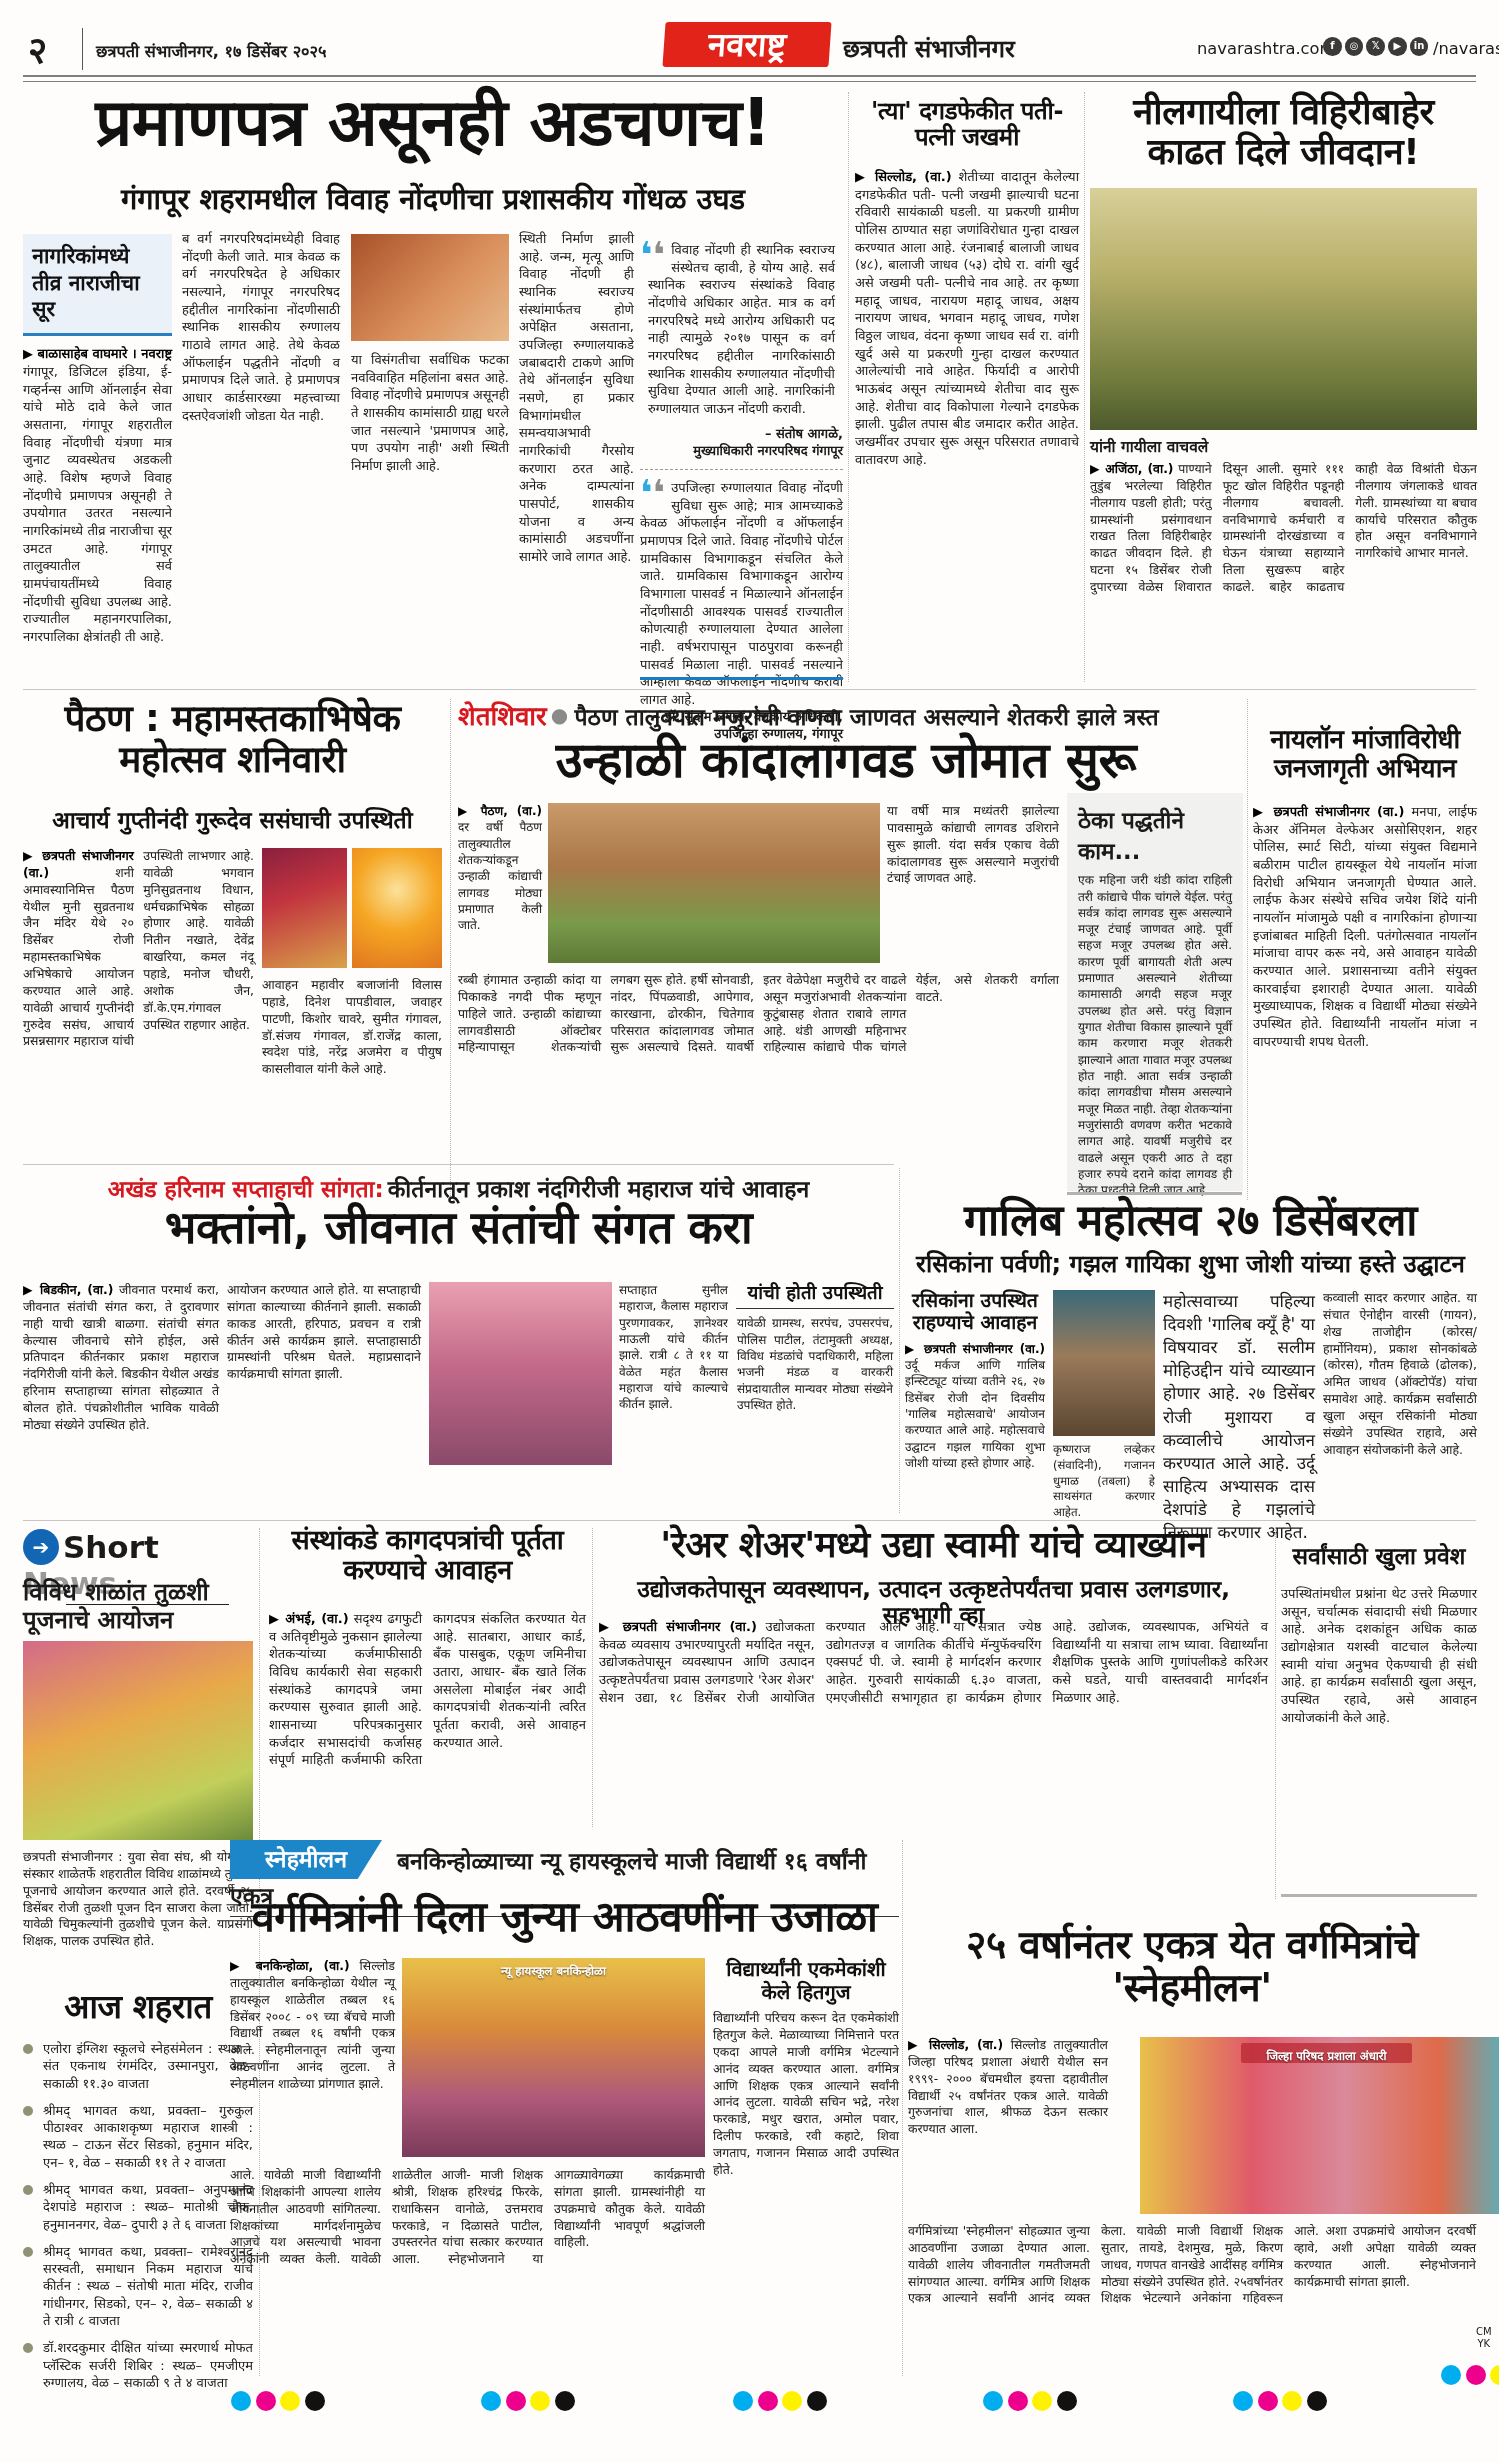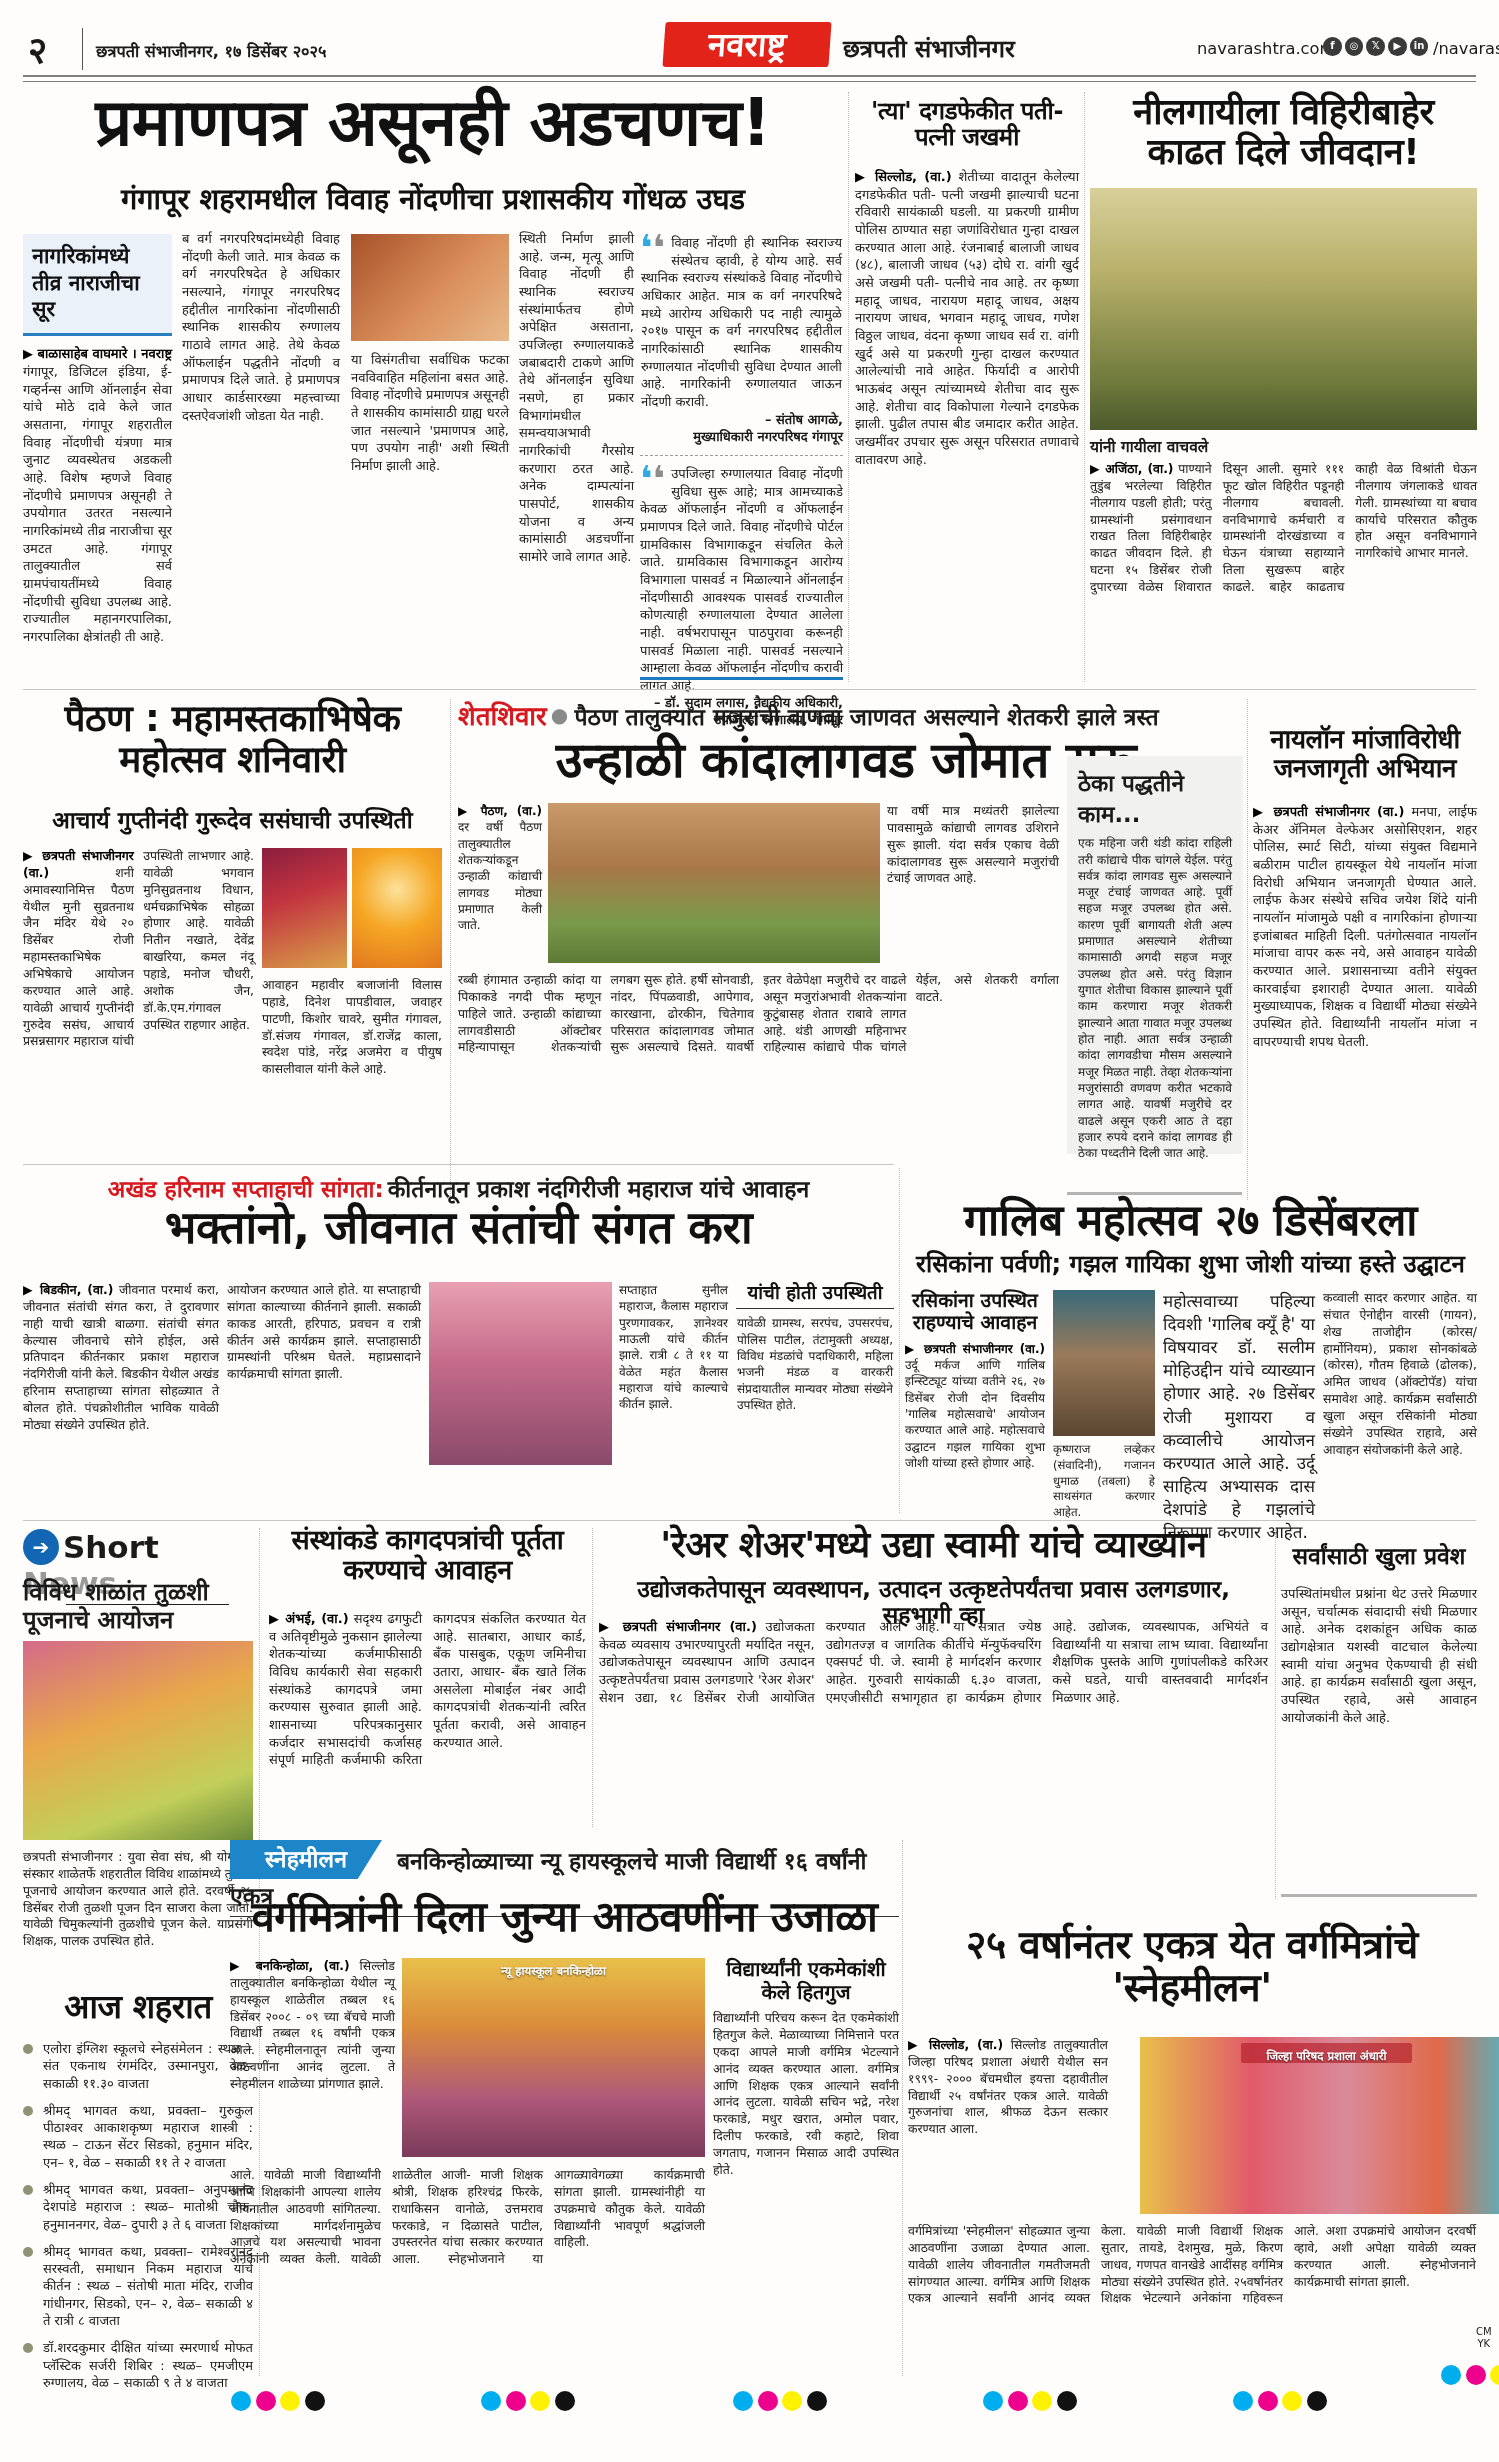--- a/index.html
+++ b/index.html
@@ -60,21 +60,21 @@
 
   <div class="abs photo" style="left:351px;top:234px;width:158px;height:107px;background:linear-gradient(135deg,#a8512a 0%,#d98e5a 55%,#e8b98a 100%);"></div>
 
   <p class="abs bd" style="left:182px;top:230px;width:158px;height:450px;margin:0;">ब वर्ग नगरपरिषदांमध्येही विवाह नोंदणी केली जाते. मात्र केवळ क वर्ग नगरपरिषदेत हे अधिकार नसल्याने, गंगापूर नगरपरिषद हद्दीतील नागरिकांना नोंदणीसाठी स्थानिक शासकीय रुग्णालय गाठावे लागत आहे. तेथे केवळ ऑफलाईन पद्धतीने नोंदणी व प्रमाणपत्र दिले जाते. हे प्रमाणपत्र आधार कार्डसारख्या महत्त्वाच्या दस्तऐवजांशी जोडता येत नाही.</p>
   <p class="abs bd" style="left:351px;top:351px;width:158px;height:329px;margin:0;">या विसंगतीचा सर्वाधिक फटका नवविवाहित महिलांना बसत आहे. विवाह नोंदणीचे प्रमाणपत्र असूनही ते शासकीय कामांसाठी ग्राह्य धरले जात नसल्याने 'प्रमाणपत्र आहे, पण उपयोग नाही' अशी स्थिती निर्माण झाली आहे.</p>
   <p class="abs bd" style="left:519px;top:230px;width:115px;height:450px;margin:0;">स्थिती निर्माण झाली आहे. जन्म, मृत्यू आणि विवाह नोंदणी ही स्थानिक स्वराज्य संस्थांमार्फतच होणे अपेक्षित असताना, उपजिल्हा रुग्णालयाकडे जबाबदारी टाकणे आणि तेथे ऑनलाईन सुविधा नसणे, हा प्रकार विभागांमधील समन्वयाअभावी नागरिकांची गैरसोय करणारा ठरत आहे. अनेक दाम्पत्यांना पासपोर्ट, शासकीय योजना व अन्य कामांसाठी अडचणींना सामोरे जावे लागत आहे.</p>
 
   <div class="abs" style="left:640px;top:233px;width:203px;">
     <div>
       <span class="qmark"><span style="color:#2daae1;">❛</span><span style="color:#8c8c8c;">❛</span></span>
-      <p class="bd" style="font-size:13px;margin:1px;">विवाह नोंदणी ही स्थानिक स्वराज्य संस्थेतच व्हावी, हे योग्य आहे. सर्व स्थानिक स्वराज्य संस्थांकडे विवाह नोंदणीचे अधिकार आहेत. मात्र क वर्ग नगरपरिषदे मध्ये आरोग्य अधिकारी पद नाही त्यामुळे २०१७ पासून क वर्ग नगरपरिषद हद्दीतील नागरिकांसाठी स्थानिक शासकीय रुग्णालयात नोंदणीची सुविधा देण्यात आली आहे. नागरिकांनी रुग्णालयात जाऊन नोंदणी करावी.</p>
+      <p class="bd" style="font-size:13px;margin:8px;">विवाह नोंदणी ही स्थानिक स्वराज्य संस्थेतच व्हावी, हे योग्य आहे. सर्व स्थानिक स्वराज्य संस्थांकडे विवाह नोंदणीचे अधिकार आहेत. मात्र क वर्ग नगरपरिषदे मध्ये आरोग्य अधिकारी पद नाही त्यामुळे २०१७ पासून क वर्ग नगरपरिषद हद्दीतील नागरिकांसाठी स्थानिक शासकीय रुग्णालयात नोंदणीची सुविधा देण्यात आली आहे. नागरिकांनी रुग्णालयात जाऊन नोंदणी करावी.</p>
       <div class="attr">– संतोष आगळे,</div>
       <div class="attr">मुख्याधिकारी नगरपरिषद गंगापूर</div>
     </div>
     <div style="border-top:0.8px dashed #9a9a9a;margin:9.3px 0;"></div>
     <div>
       <span class="qmark"><span style="color:#2daae1;">❛</span><span style="color:#8c8c8c;">❛</span></span>
       <p class="bd" style="font-size:13px;margin:0;">उपजिल्हा रुग्णालयात विवाह नोंदणी सुविधा सुरू आहे; मात्र आमच्याकडे केवळ ऑफलाईन नोंदणी व ऑफलाईन प्रमाणपत्र दिले जाते. विवाह नोंदणीचे पोर्टल ग्रामविकास विभागाकडून संचलित केले जाते. ग्रामविकास विभागाकडून आरोग्य विभागाला पासवर्ड न मिळाल्याने ऑनलाईन नोंदणीसाठी आवश्यक पासवर्ड राज्यातील कोणत्याही रुग्णालयाला देण्यात आलेला नाही. वर्षभरापासून पाठपुरावा करूनही पासवर्ड मिळाला नाही. पासवर्ड नसल्याने आम्हाला केवळ ऑफलाईन नोंदणीच करावी लागत आहे.</p>
       <div class="attr">– डॉ. सुदाम लगास, वैद्यकीय अधिकारी,</div>
       <div class="attr">उपजिल्हा रुग्णालय, गंगापूर</div>
     </div>
@@ -108,21 +108,21 @@
     <span class="kickred" style="font-size:26px;">शेतशिवार</span>
     <span style="color:#8a8a8a;font-size:20px;vertical-align:3.1px;"> ● </span>
     <span style="font-size:23px;font-weight:bold;">पैठण तालुक्यात मजुरांची वाणवा जाणवत असल्याने शेतकरी झाले त्रस्त</span>
   </div>
   <div class="abs hl" style="left:458px;top:734px;width:776px;font-size:49px;">उन्हाळी कांदालागवड जोमात सुरू</div>
   <p class="abs bd" style="left:458px;top:803px;width:84px;height:160px;margin:0;font-size:12px;"><b>▶ पैठण, (वा.)</b> <span>दर वर्षी पैठण तालुक्यातील शेतकऱ्यांकडून उन्हाळी कांद्याची लागवड मोठ्या प्रमाणात केली जाते.</span></p>
   <div class="abs photo" style="left:548px;top:803px;width:332px;height:160px;background:linear-gradient(180deg,#c99a6a 0%,#a97748 40%,#7a9a4a 75%,#5d7a36 100%);"></div>
   <p class="abs bd" style="left:887px;top:803px;width:172px;height:160px;margin:0;font-size:12.4px;">या वर्षी मात्र मध्यंतरी झालेल्या पावसामुळे कांद्याची लागवड उशिराने सुरू झाली. यंदा सर्वत्र एकाच वेळी कांदालागवड सुरू असल्याने मजुरांची टंचाई जाणवत आहे.</p>
   <p class="abs bd" style="left:458px;top:972px;width:601px;height:224px;margin:0;column-count:4;column-gap:9.3px;font-size:12.4px;">रब्बी हंगामात उन्हाळी कांदा या पिकाकडे नगदी पीक म्हणून पाहिले जाते. उन्हाळी कांद्याच्या लागवडीसाठी ऑक्टोबर महिन्यापासून शेतकऱ्यांची लगबग सुरू होते. हर्षी सोनवाडी, नांदर, पिंपळवाडी, आपेगाव, कारखाना, ढोरकीन, चितेगाव परिसरात कांदालागवड जोमात सुरू असल्याचे दिसते. यावर्षी इतर वेळेपेक्षा मजुरीचे दर वाढले असून मजुरांअभावी शेतकऱ्यांना कुटुंबासह शेतात राबावे लागत आहे. थंडी आणखी महिनाभर राहिल्यास कांद्याचे पीक चांगले येईल, असे शेतकरी वर्गाला वाटते.</p>
 
-  <div class="abs graybox" style="left:1067px;top:756px;width:154px;height:376px;">
+  <div class="abs graybox" style="left:1067px;top:793px;width:154px;height:376px;">
     <div style="font-size:22.5px;font-weight:900;margin-bottom:6.2px;">ठेका पद्धतीने काम...</div>
     <p class="bd" style="margin:0;font-size:12px;">एक महिना जरी थंडी कांदा राहिली तरी कांद्याचे पीक चांगले येईल. परंतु सर्वत्र कांदा लागवड सुरू असल्याने मजूर टंचाई जाणवत आहे. पूर्वी सहज मजूर उपलब्ध होत असे. कारण पूर्वी बागायती शेती अल्प प्रमाणात असल्याने शेतीच्या कामासाठी अगदी सहज मजूर उपलब्ध होत असे. परंतु विज्ञान युगात शेतीचा विकास झाल्याने पूर्वी काम करणारा मजूर शेतकरी झाल्याने आता गावात मजूर उपलब्ध होत नाही. आता सर्वत्र उन्हाळी कांदा लागवडीचा मौसम असल्याने मजूर मिळत नाही. तेव्हा शेतकऱ्यांना मजुरांसाठी वणवण करीत भटकावे लागत आहे. यावर्षी मजुरीचे दर वाढले असून एकरी आठ ते दहा हजार रुपये दराने कांदा लागवड ही ठेका पध्दतीने दिली जात आहे.</p>
   </div>
   <div class="abs endrule" style="left:1067px;top:1192px;width:175px;"></div>
 
   <div class="abs dotsep" style="left:1247px;top:699px;height:501px;"></div>
 
   <div class="abs hl" style="left:1253px;top:725px;width:224px;font-size:26px;">नायलॉन मांजाविरोधी जनजागृती अभियान</div>
   <p class="abs bd" style="left:1253px;top:803px;width:224px;height:392px;margin:0;"><b>▶ छत्रपती संभाजीनगर (वा.)</b> <span>मनपा, लाईफ केअर ॲनिमल वेल्फेअर असोसिएशन, शहर पोलिस, स्मार्ट सिटी, यांच्या संयुक्त विद्यमाने बळीराम पाटील हायस्कूल येथे नायलॉन मांजा विरोधी अभियान जनजागृती घेण्यात आले. लाईफ केअर संस्थेचे सचिव जयेश शिंदे यांनी नायलॉन मांजामुळे पक्षी व नागरिकांना होणाऱ्या इजांबाबत माहिती दिली. पतंगोत्सवात नायलॉन मांजाचा वापर करू नये, असे आवाहन यावेळी करण्यात आले. प्रशासनाच्या वतीने संयुक्त कारवाईचा इशाराही देण्यात आला. यावेळी मुख्याध्यापक, शिक्षक व विद्यार्थी मोठ्या संख्येने उपस्थित होते. विद्यार्थ्यांनी नायलॉन मांजा न वापरण्याची शपथ घेतली.</span></p>
 

